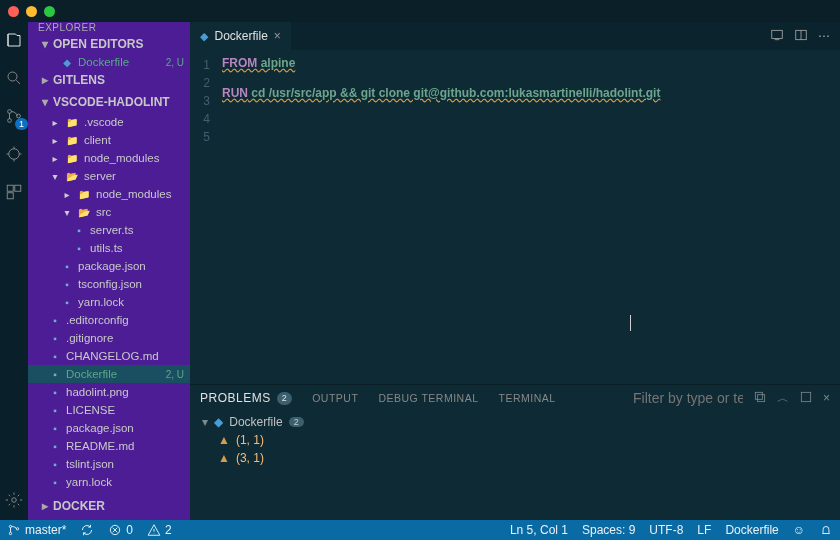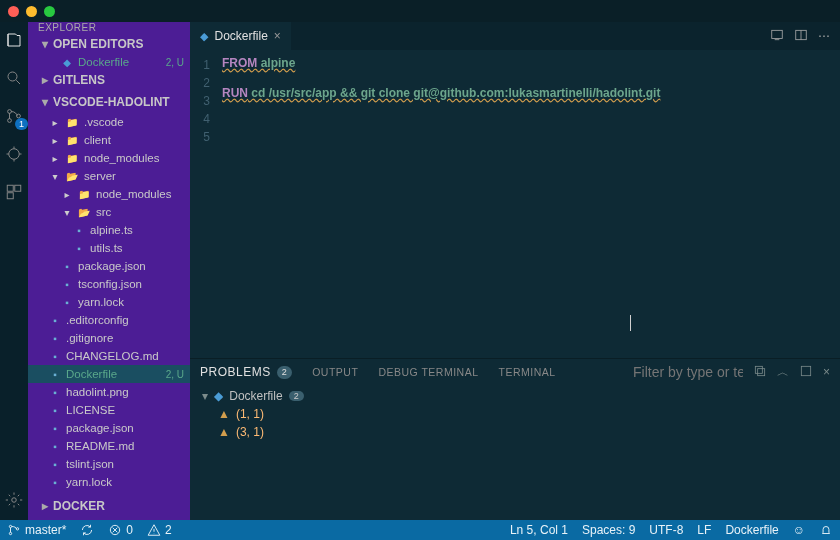--- a/index.html
+++ b/index.html
@@ -34,21 +34,21 @@
 .tab{display:flex;align-items:center;padding:0 10px;background:#0e2a35;color:#e0e0e0;gap:6px;font-size:12px;cursor:pointer;}
 .tab .close{color:#999;}
 .tabactions{margin-left:auto;display:flex;align-items:center;gap:10px;padding-right:10px;color:#aaa;}
 .tabactions span{cursor:pointer;}
 .code{flex:1;display:flex;overflow:hidden;position:relative;}
 .gutter{width:28px;text-align:right;padding:6px 8px 0 0;color:#406070;font-family:Menlo,Consolas,monospace;font-size:12px;line-height:18px;}
 .codetext{flex:1;padding:6px 0 0 4px;font-family:Menlo,Consolas,monospace;font-size:12px;line-height:15px;white-space:pre;color:#c8d0d0;font-weight:bold;}
 .kw{color:#b586c0;text-decoration-line:underline;text-decoration-style:wavy;text-decoration-color:#d29e4d;}
 .arg{color:#6ca58c;text-decoration-line:underline;text-decoration-style:wavy;text-decoration-color:#d29e4d;}
 .cursor-caret{position:absolute;width:1px;height:16px;background:#d0d0d0;}
-.panel{height:162px;border-top:1px solid #0a1e25;display:flex;flex-direction:column;}
+.panel{height:136px;border-top:1px solid #0a1e25;display:flex;flex-direction:column;}
 .paneltabs{height:26px;display:flex;align-items:center;padding:0 10px;gap:20px;}
 .ptab{font-size:10.5px;letter-spacing:.5px;color:#888;cursor:pointer;display:flex;align-items:center;gap:6px;}
 .ptab.active{color:#e0e0e0;}
 .ptab .pbadge{background:#3a5f6e;color:#e0e0e0;border-radius:8px;font-size:9px;padding:0 5px;line-height:13px;}
 .panelactions{margin-left:auto;display:flex;align-items:center;gap:10px;}
 .filter{background:transparent;border:none;color:#888;font-size:14px;width:110px;outline:none;}
 .panelbody{flex:1;overflow:auto;padding:2px 0;}
 .prow{display:flex;align-items:center;height:18px;padding-left:12px;gap:6px;font-size:11.5px;cursor:pointer;}
 .prow .pmsg{color:#c0c0c0;}
 .prow .ploc{color:#fdba74;}
@@ -159,21 +159,21 @@
           <span class="icn folder-ic">📁</span>
           <span class="lbl">node_modules</span>
         </div>
         <div class="trow ind-2">
           <span class="icn chev-ic">▾</span>
           <span class="icn folder-ic">📂</span>
           <span class="lbl">src</span>
         </div>
         <div class="trow ind-3">
           <span class="icn file-ic">▪</span>
-          <span class="lbl">alpine.ts</span>
+          <span class="lbl">server.ts</span>
         </div>
         <div class="trow ind-3">
           <span class="icn file-ic">▪</span>
           <span class="lbl">utils.ts</span>
         </div>
         <div class="trow ind-2">
           <span class="icn file-ic">▪</span>
           <span class="lbl">package.json</span>
         </div>
         <div class="trow ind-2">

